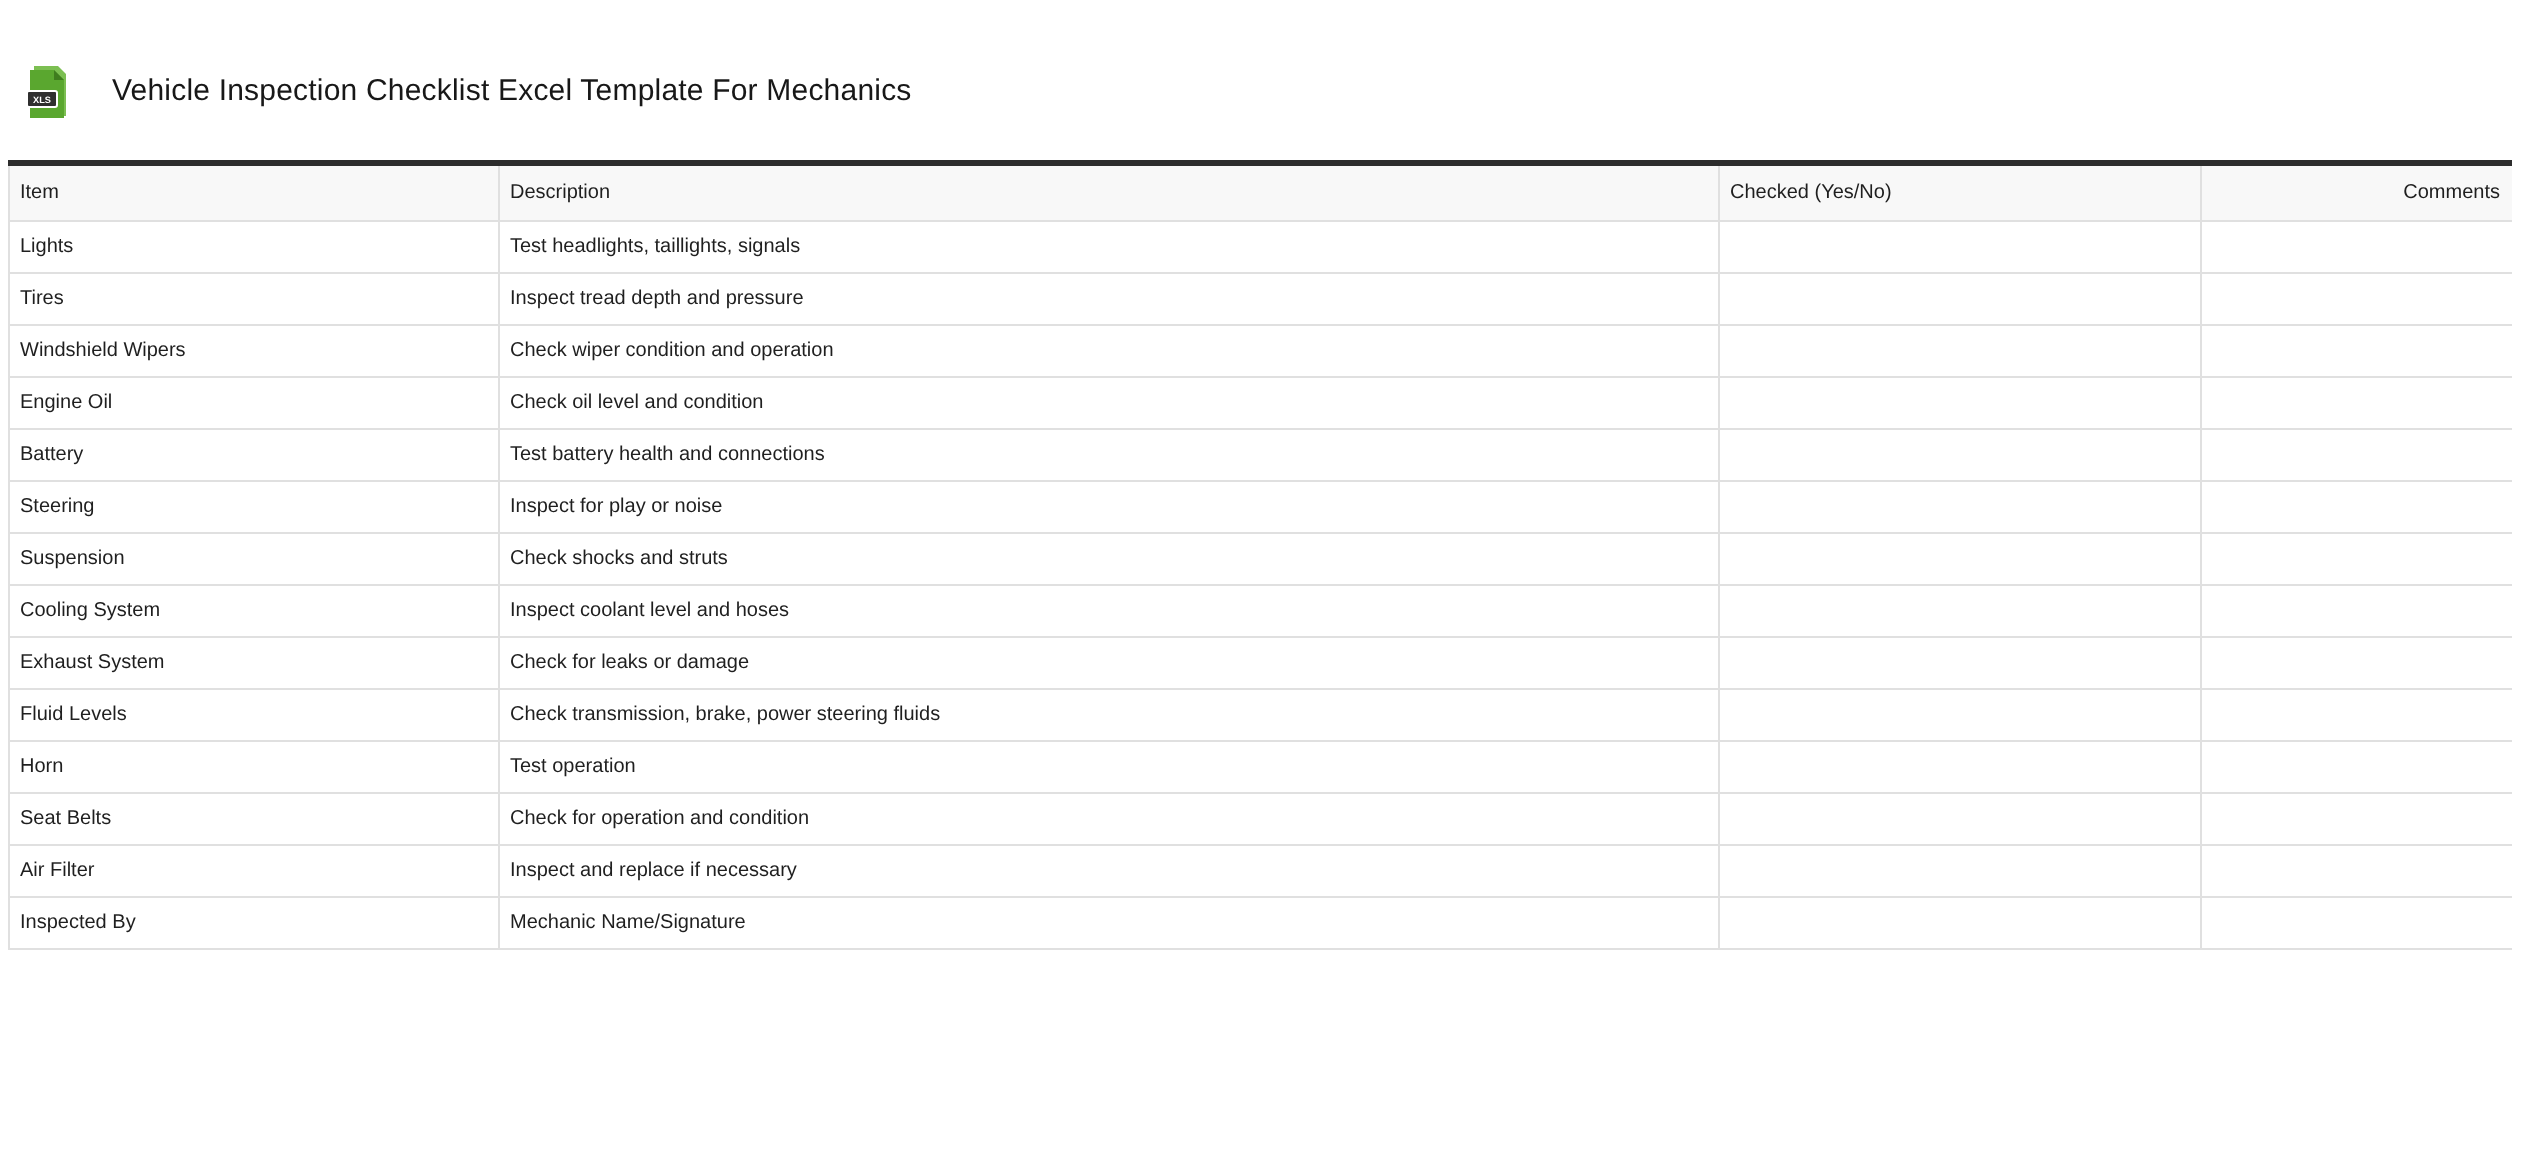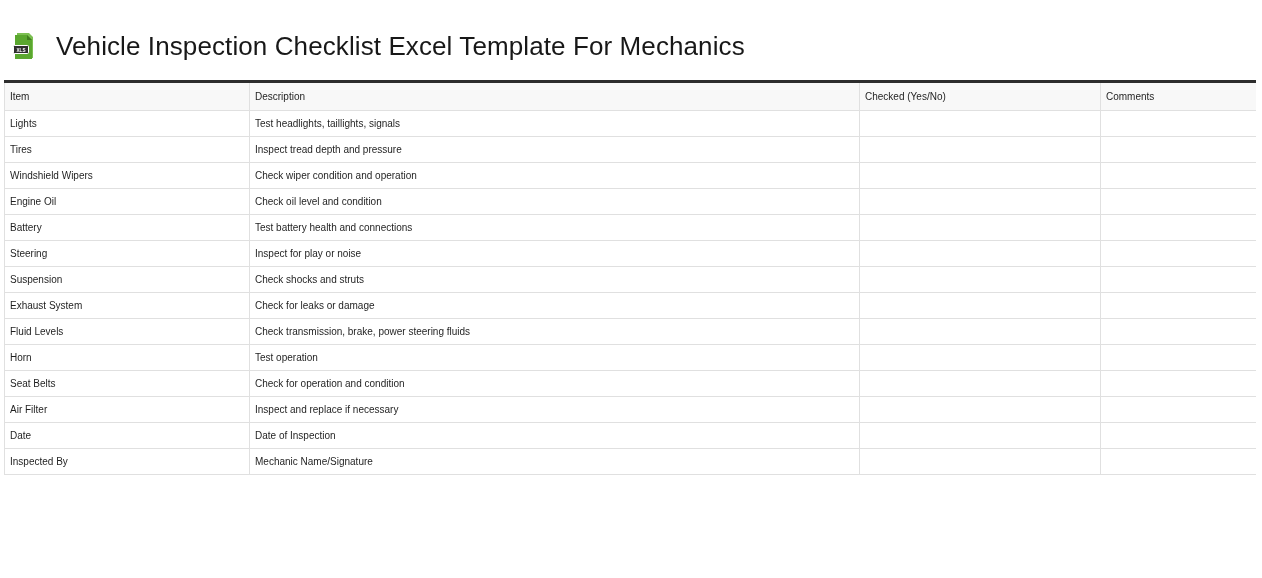--- a/index.html
+++ b/index.html
@@ -29,21 +29,21 @@
     height: 34px;
   }
   .xls-icon {
     width: 22px;
     height: 28px;
     flex: 0 0 auto;
     display: block;
   }
   h1.page-title {
     margin: 0;
-    font-size: 26px;
+    font-size: 15px;
     font-weight: 400;
     line-height: 34px;
     color: #181818;
     letter-spacing: 0.1px;
     white-space: nowrap;
   }
   table.checklist {
     position: absolute;
     top: 80px;
     left: 4px;
@@ -70,20 +70,21 @@
     background: #ffffff;
   }
   table.checklist thead th {
     border-top: 3px solid #2d2d2d;
     background: #f8f8f8;
     height: 29px;
   }
   table.checklist th:last-child,
   table.checklist td:last-child {
     border-right: none;
+    text-align: right;
   }
 </style>
 </head>
 <body>
 
 <div class="page">
 
   <div class="title-bar">
     <svg class="xls-icon" viewBox="0 0 22 28" xmlns="http://www.w3.org/2000/svg">
 
@@ -150,20 +151,26 @@
           <td></td>
           <td></td>
         </tr>
         <tr>
           <td>Suspension</td>
           <td>Check shocks and struts</td>
           <td></td>
           <td></td>
         </tr>
         <tr>
+          <td>Cooling System</td>
+          <td>Inspect coolant level and hoses</td>
+          <td></td>
+          <td></td>
+        </tr>
+        <tr>
           <td>Exhaust System</td>
           <td>Check for leaks or damage</td>
           <td></td>
           <td></td>
         </tr>
         <tr>
           <td>Fluid Levels</td>
           <td>Check transmission, brake, power steering fluids</td>
           <td></td>
           <td></td>
@@ -180,26 +187,20 @@
           <td></td>
           <td></td>
         </tr>
         <tr>
           <td>Air Filter</td>
           <td>Inspect and replace if necessary</td>
           <td></td>
           <td></td>
         </tr>
         <tr>
-          <td>Date</td>
-          <td>Date of Inspection</td>
-          <td></td>
-          <td></td>
-        </tr>
-        <tr>
           <td>Inspected By</td>
           <td>Mechanic Name/Signature</td>
           <td></td>
           <td></td>
         </tr>
       </tbody>
   </table>
 
 </div>
 

